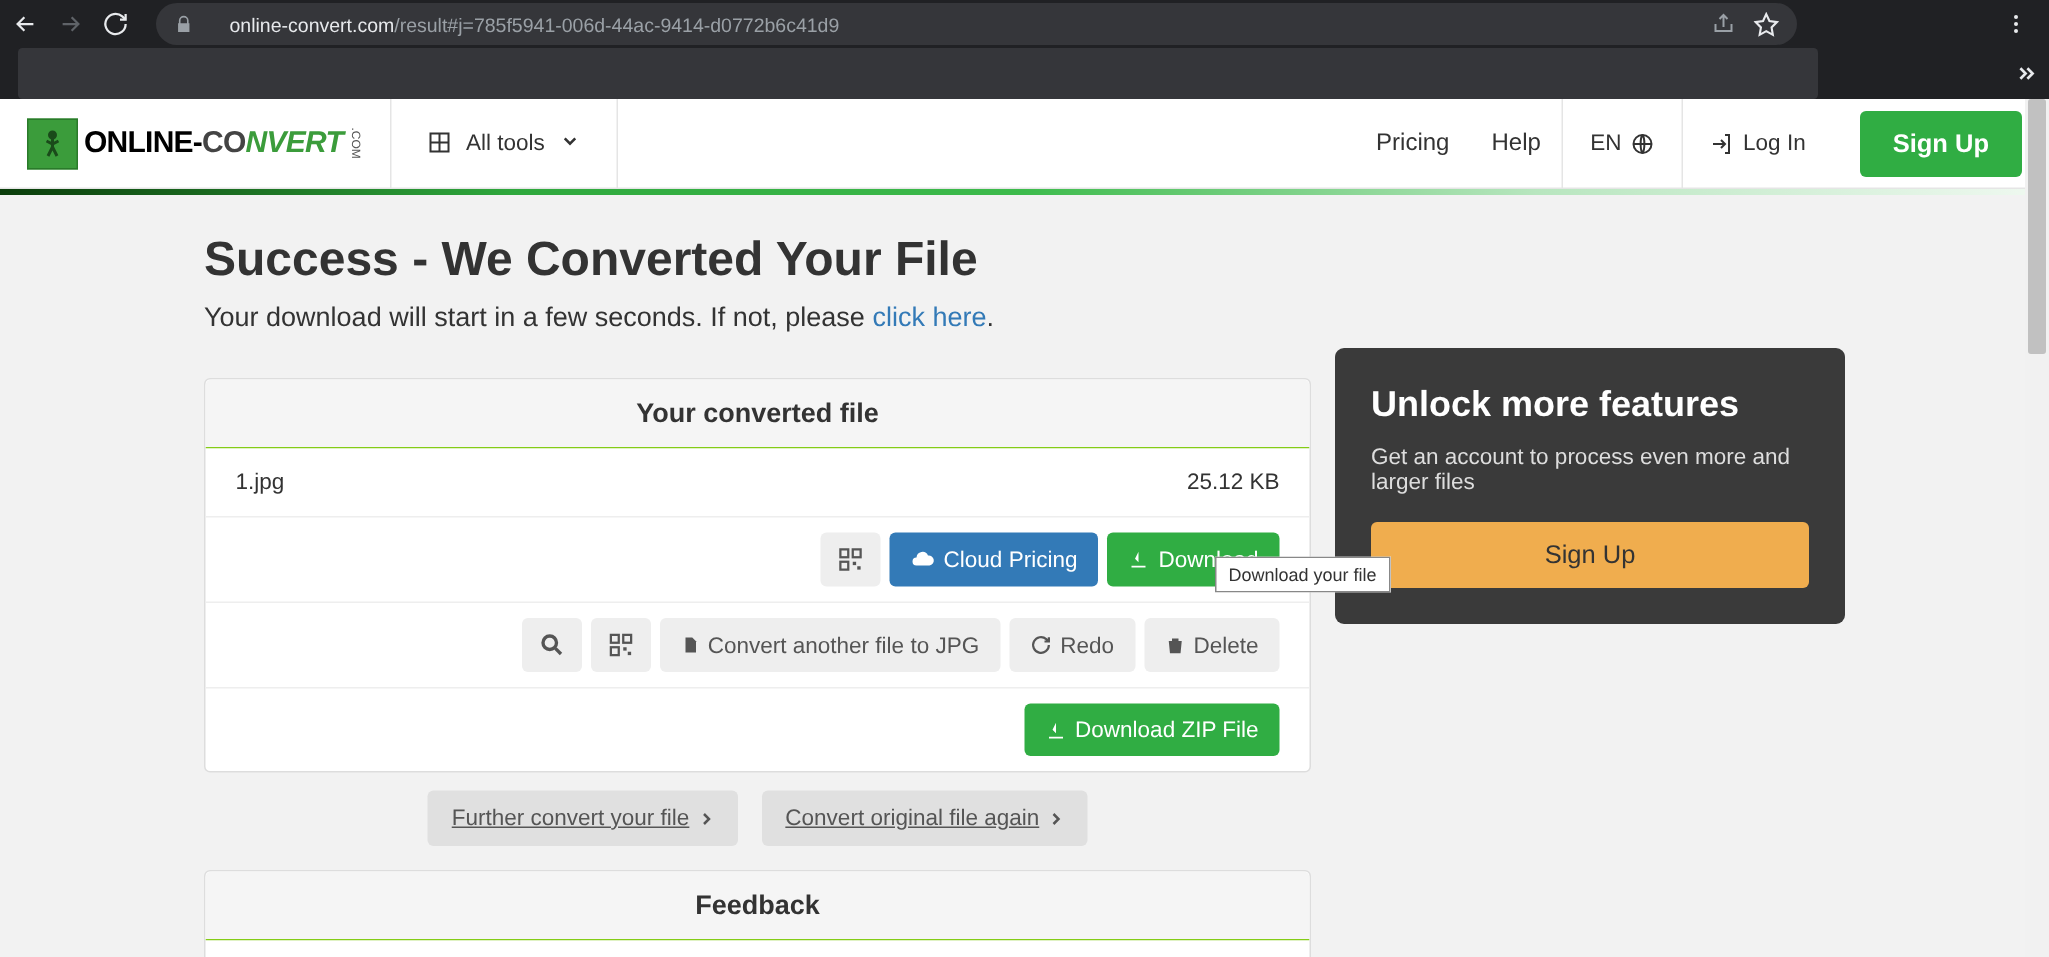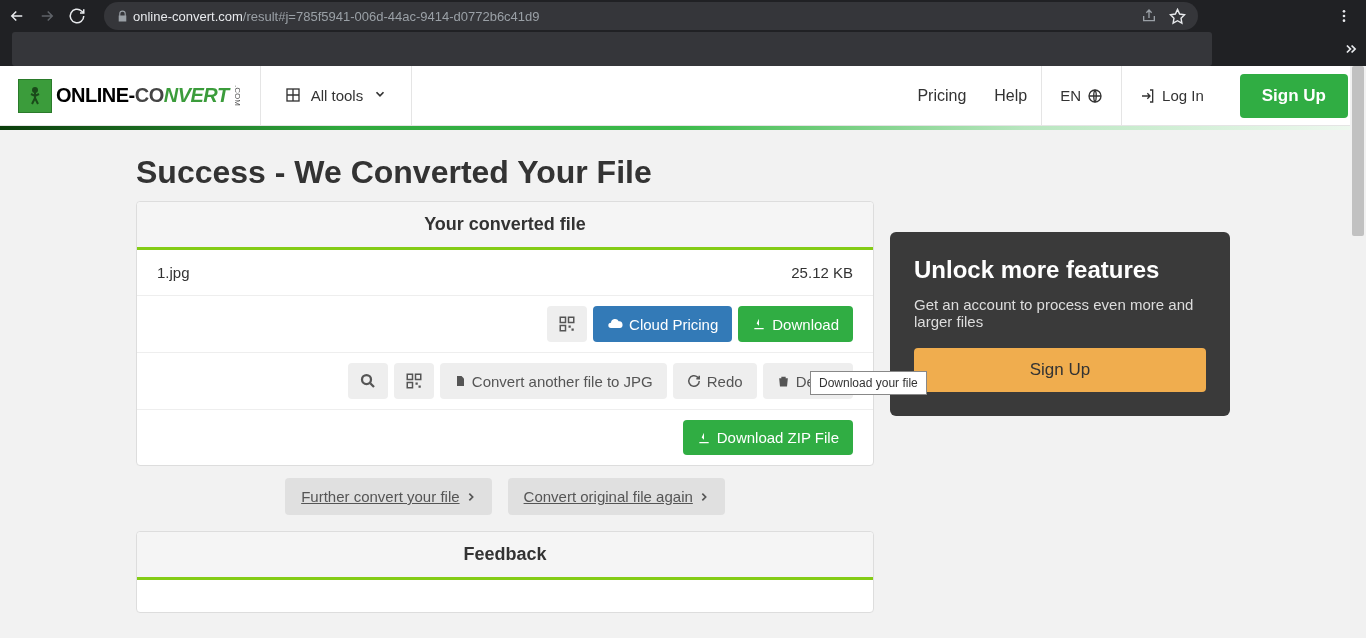--- a/index.html
+++ b/index.html
@@ -2,21 +2,21 @@
 <html><head>
   <meta charset="utf-8">
   <style>
     * { margin: 0; padding: 0; box-sizing: border-box; font-family: Arial, Helvetica, sans-serif; }
     body { width: 1366px; height: 638px; background: #202124; overflow: hidden; position: relative; }
     
     
     .browser-bar { height: 32px; background: #202124; display: flex; align-items: center; padding: 0 8px; gap: 12px; }
     .nav-btn { color: #9aa0a6; cursor: pointer; display: flex; align-items: center; }
     .nav-btn.disabled { color: #5f6368; }
-    .url-bar { flex: 1; height: 28px; background: #35363a; border-radius: 14px; display: flex; align-items: center; padding: 0 12px; gap: 4px; margin-left: 6px; margin-right: 8px; }
+    .url-bar { flex: 1; height: 28px; background: #35363a; border-radius: 14px; display: flex; align-items: center; padding: 0 12px; gap: 24px; margin-left: 6px; margin-right: 8px; }
     .url-text { color: #9aa0a6; font-size: 13px; }
     .url-text .domain { color: #e8eaed; }
     .right-icons { margin-left: auto; display: flex; gap: 12px; align-items: center; color: #9aa0a6; }
     .menu-dots { color: #e8eaed; cursor: pointer; padding: 0 6px; }
     .bookbar { height: 34px; background: #35363a; margin: 0 4px; border-radius: 3px;}
     .bookbar-wrap { display:flex; align-items:center; height:34px; padding:0 8px;}
     .bookbar-wrap .chev { margin-left:auto; color:#e8eaed; }
     
     
     .page { background: #f2f2f2; height: calc(638px - 32px - 34px); overflow-y: auto; position: relative; }
@@ -41,21 +41,21 @@
     
     .container { max-width: 1094px; margin: 0 auto; padding: 24px 0; display: flex; gap: 16px; }
     .main-col { flex: 1; }
     .side-col { width: 340px; }
     
     .h1 { font-size: 32px; font-weight: bold; color: #333; margin-bottom: 10px; }
     .subtitle { font-size: 18px; color: #333; margin-bottom: 30px; }
     .subtitle a { color: #337ab7; cursor: pointer; }
     
     .card { background: #fff; border: 1px solid #ddd; border-radius: 4px; margin-bottom: 12px; }
-    .card-header { background: #f5f5f5; border-bottom: 3px solid #84cc16; padding: 12px; text-align: center; font-size: 18px; font-weight: bold; color: #333; border-radius: 4px 4px 0 0;}
+    .card-header { background: #f5f5f5; border-bottom: 1px solid #84cc16; padding: 12px; text-align: center; font-size: 18px; font-weight: bold; color: #333; border-radius: 4px 4px 0 0;}
     .file-row { display: flex; justify-content: space-between; padding: 14px 20px; border-bottom: 1px solid #eee; font-size: 15px; color: #333; }
     .action-row { display: flex; justify-content: flex-end; gap: 6px; padding: 10px 20px; border-bottom: 1px solid #eee; flex-wrap: wrap; }
     .action-row2 { display: flex; justify-content: flex-end; gap: 6px; padding: 10px 20px; border-bottom: 1px solid #eee; flex-wrap: wrap;}
     .action-row3 { display: flex; justify-content: flex-end; gap: 6px; padding: 10px 20px;}
     
     .btn { padding: 9px 14px; border-radius: 4px; font-size: 15px; cursor: pointer; display: inline-flex; align-items: center; gap: 6px; border: none; }
     .btn-light { background: #eee; color: #555; }
     .btn-icon-only { padding: 9px 11px; }
     .btn-blue { background: #337ab7; color: #fff; }
     .btn-green { background: #30ad43; color: #fff; }
@@ -174,20 +174,23 @@
         </svg>
       <span>Log In</span>
     </div>
     <div class="signup-btn">Sign Up</div>
   </div>
   <div class="green-gradient-bar"></div>
 
   <div class="container">
     <div class="main-col">
       <h1 class="h1">Success - We Converted Your File</h1>
+      <p class="subtitle">
+        <span>Your download will start in a few seconds. If not, please </span><a>click here</a><span>.</span>
+      </p>
 
       <div class="card">
         <div class="card-header">Your converted file</div>
         <div class="file-row">
           <span>1.jpg</span>
           <span>25.12 KB</span>
         </div>
         <div class="action-row">
           <button class="btn btn-light btn-icon-only">
             <svg width="18" height="18" viewBox="0 0 24 24" fill="#555">

